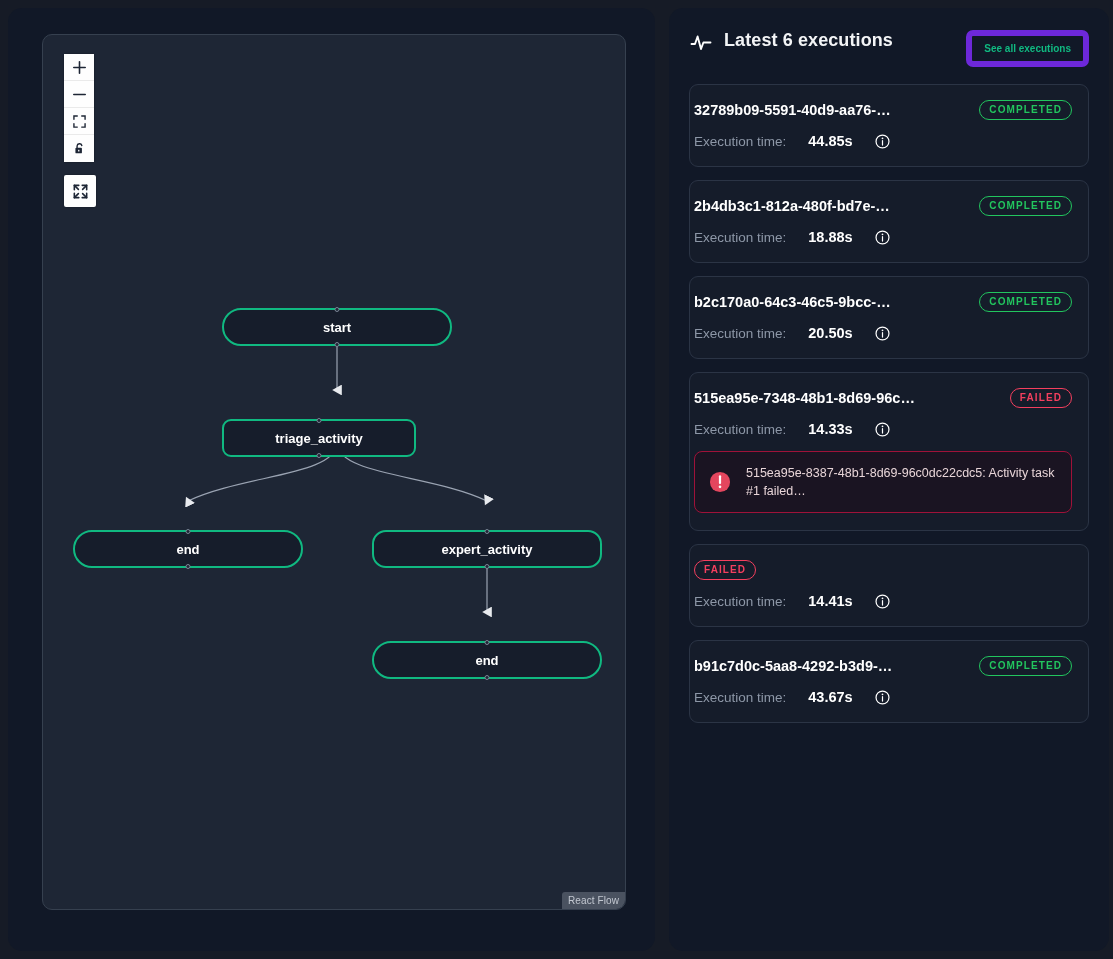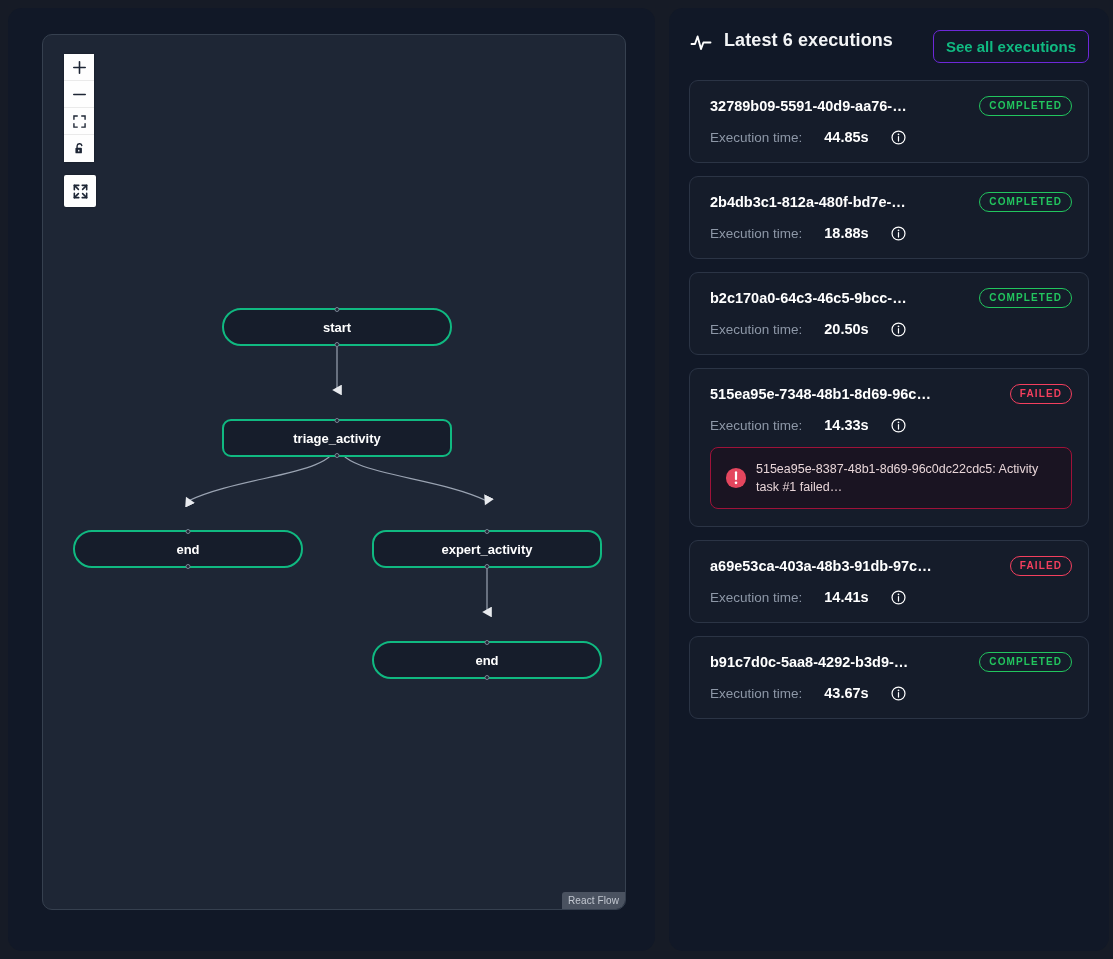--- a/index.html
+++ b/index.html
@@ -124,39 +124,39 @@
   .pulse-icon { width: 24px; height: 24px; flex: none; }
   .exec-title {
     font-size: 18px;
     font-weight: 700;
     color: #f3f4f6;
     letter-spacing: .1px;
     white-space: nowrap;
   }
   .see-all {
     margin-left: auto;
-    border: 1px solid #6d28d9;
+    border: 6px solid #6d28d9;
     color: #10b981;
     background: transparent;
     font-family: inherit;
-    font-size: 15px;
+    font-size: 10px;
     font-weight: 700;
     padding: 7px 12px;
     border-radius: 7px;
     cursor: pointer;
     white-space: nowrap;
   }
 
   .exec-list { display: flex; flex-direction: column; gap: 13px; }
 
   .exec-item {
     background: #151c2a;
     border: 1px solid #2b3445;
     border-radius: 9px;
-    padding: 15px 16px 17px 20px;
+    padding: 15px 16px 17px 4px;
     cursor: pointer;
   }
   .exec-row1 {
     display: flex;
     align-items: center;
     gap: 10px;
   }
   .exec-id {
     font-size: 14.5px;
     font-weight: 700;
@@ -191,21 +191,21 @@
   .info-icon { width: 15px; height: 15px; display: block; cursor: pointer; }
 
   .err-box {
     margin-top: 14px;
     border: 1px solid #9f1239;
     background: #1a1422;
     border-radius: 8px;
     padding: 12px 14px;
     display: flex;
     align-items: center;
-    gap: 9px;
+    gap: 15px;
     min-height: 62px;
   }
   .err-icon { width: 22px; height: 22px; flex: none; }
   .err-text {
     font-size: 12.5px;
     color: #e8d5d8;
     line-height: 1.45;
     overflow: hidden;
     display: -webkit-box;
     -webkit-line-clamp: 2;
@@ -231,21 +231,21 @@
         <path d="M294,408 C294,440 390,440 444,466" stroke="#9aa3b2" stroke-width="1.2" fill="none" marker-end="url(#arw)"></path>
         <path d="M444,519 L444,577" stroke="#9aa3b2" stroke-width="1.2" fill="none" marker-end="url(#arw)"></path>
       </svg>
 
       <div class="node pill" style="left:179px;top:258px;width:230px;height:38px;">
         <span class="handle top"></span>
         <span>start</span>
         <span class="handle bottom"></span>
       </div>
 
-      <div class="node soft" style="left:179px;top:369px;width:230px;height:38px;">
+      <div class="node soft" style="left:179px;top:369px;width:194px;height:38px;">
         <span class="handle top"></span>
         <span>triage_activity</span>
         <span class="handle bottom"></span>
       </div>
 
       <div class="node pill" style="left:30px;top:480px;width:230px;height:38px;">
         <span class="handle top"></span>
         <span>end</span>
         <span class="handle bottom"></span>
       </div>
@@ -391,21 +391,20 @@
         <circle cx="12" cy="12" r="11" fill="#e4465e"></circle>
         <path d="M12 5.8 V13.2" stroke="#ffffff" stroke-width="2.4" stroke-linecap="round"></path>
         <circle cx="12" cy="17.3" r="1.45" fill="#ffffff"></circle>
       </svg>
       <div class="err-text">515ea95e-8387-48b1-8d69-96c0dc22cdc5: Activity task #1 failed…</div>
     </div>
   </div>
 
   <div class="exec-item">
     <div class="exec-row1">
-      <div class="exec-id">a69e53ca-403a-48b3-91db-97c…</div>
       <div class="badge failed">FAILED</div>
     </div>
     <div class="exec-row2">
       <span class="exec-label">Execution time:</span>
       <span class="exec-value">14.41s</span>
       <svg class="info-icon" viewBox="0 0 16 16">
         <circle cx="8" cy="8" r="6.9" stroke="#ffffff" stroke-width="1.3" fill="none"></circle>
         <circle cx="8" cy="4.6" r="0.95" fill="#ffffff"></circle>
         <path d="M8 7.1 V11.8" stroke="#ffffff" stroke-width="1.3" stroke-linecap="round"></path>
       </svg>

